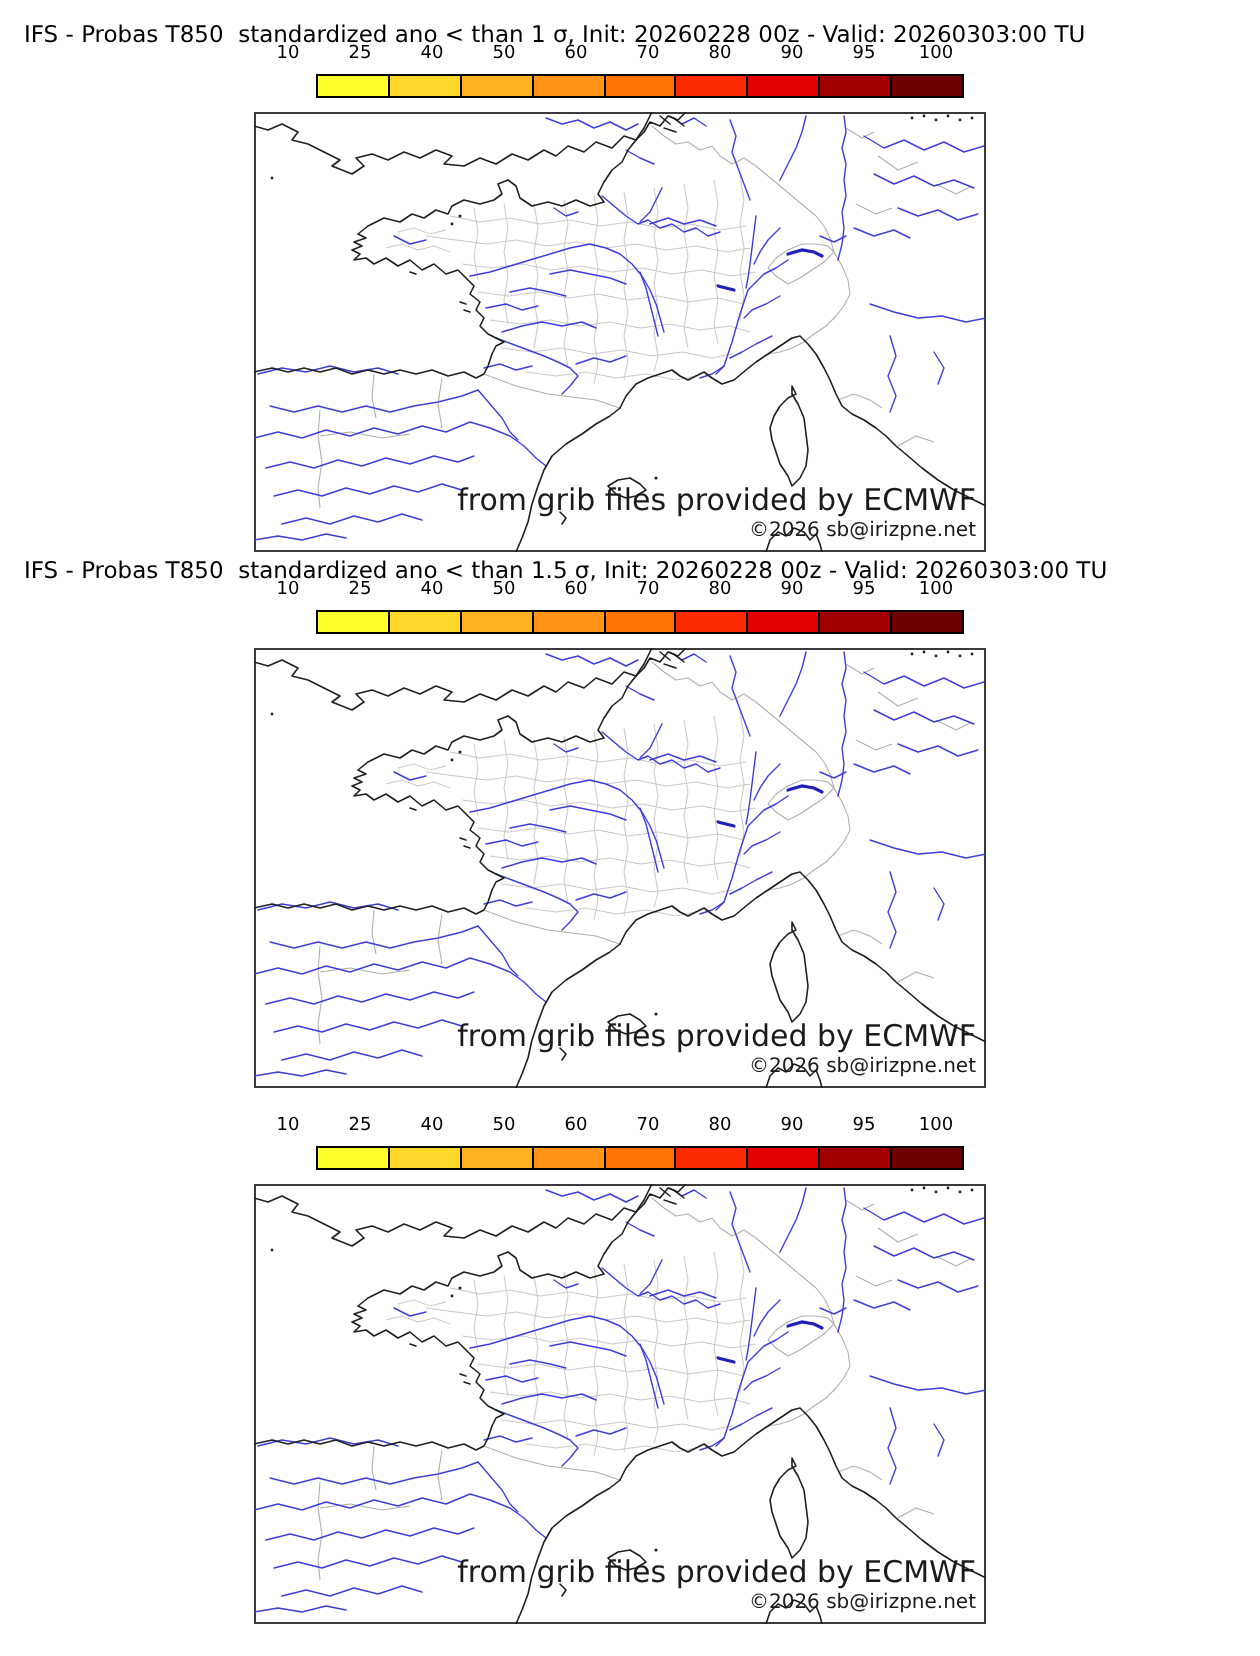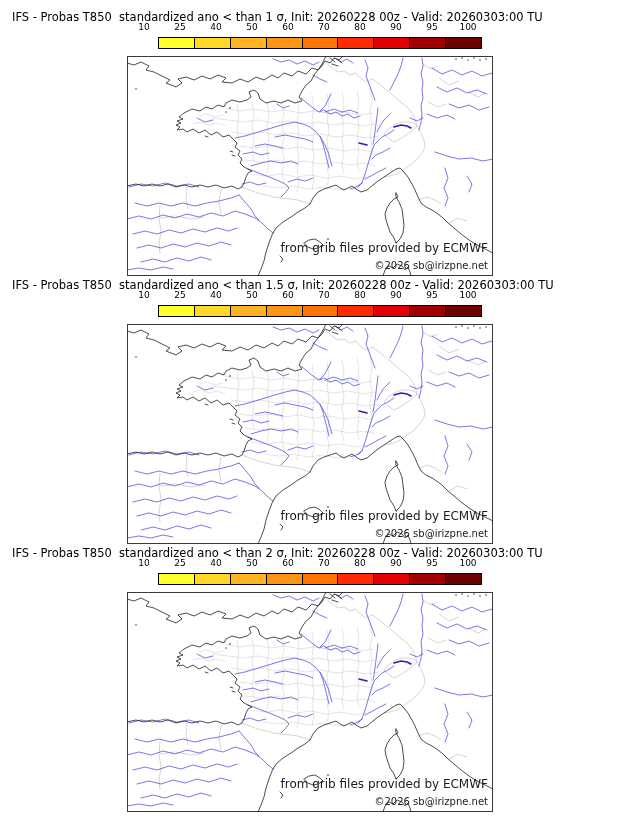--- a/index.html
+++ b/index.html
@@ -16,21 +16,21 @@
   .cbar-ticks{position:absolute;top:22px;left:144px;width:324px;height:12px;font-size:9px;line-height:11px}
   .cbar-tick{position:absolute;top:0;transform:translateX(-50%)}
   .cbar{
     position:absolute;top:37px;left:158px;width:324px;height:12px;
     display:flex;border:1px solid #000;box-sizing:border-box;background:#fff;
   }
   .cbar-seg{flex:1 1 auto;border-left:1px solid #000}
   .cbar-seg:first-child{border-left:none}
   .map{position:absolute;top:56px;left:127px;width:366px;height:220px}
   .map svg{display:block;width:366px;height:220px}
-  .credit1{position:absolute;right:5px;top:185px;font-size:12px;color:#1a1a1a}
+  .credit1{position:absolute;right:5px;top:185px;font-size:15px;color:#1a1a1a}
   .credit2{position:absolute;right:5px;top:204px;font-size:10px;color:#1a1a1a}
   
   .coast{stroke:var(--coast,#1f1f1f);stroke-width:0.8;fill:none;stroke-linejoin:round;stroke-linecap:round}
   .graylines{stroke:var(--border,#b0b0b0);stroke-width:0.55;fill:none;stroke-linejoin:round}
   .mesh{stroke:var(--mesh,#c8c8c8);stroke-width:0.5;fill:none;stroke-linejoin:round}
   .rivers{stroke:var(--river,#3d3de0);stroke-width:0.7;fill:none;stroke-linejoin:round;stroke-linecap:round}
   .lakes{stroke:var(--lake,#2222b8);stroke-width:1.6;fill:none;stroke-linecap:round}
   .dots{fill:var(--coast,#1f1f1f);stroke:none}
   .frame{fill:#ffffff;stroke:#3a3a3a;stroke-width:1}
 </style>
@@ -216,21 +216,20 @@
   <div class="map">
     <svg viewBox="0 0 366 220">
         <use href="#gFrance"></use>
       </svg>
     <div class="credit1">from grib files provided by ECMWF</div>
     <div class="credit2">©2026 sb@irizpne.net</div>
   </div>
 </section>
 
 <section class="panel" style="top:536px">
-  <div class="p-title">IFS - Probas T850  standardized ano &lt; than 2 σ, Init: 20260228 00z - Valid: 20260303:00 TU</div>
   <div class="cbar-ticks">
       <span class="cbar-tick" style="left: 0px;">10</span>
       <span class="cbar-tick" style="left: 36px;">25</span>
       <span class="cbar-tick" style="left: 72px;">40</span>
       <span class="cbar-tick" style="left: 108px;">50</span>
       <span class="cbar-tick" style="left: 144px;">60</span>
       <span class="cbar-tick" style="left: 180px;">70</span>
       <span class="cbar-tick" style="left: 216px;">80</span>
       <span class="cbar-tick" style="left: 252px;">90</span>
       <span class="cbar-tick" style="left: 288px;">95</span>

